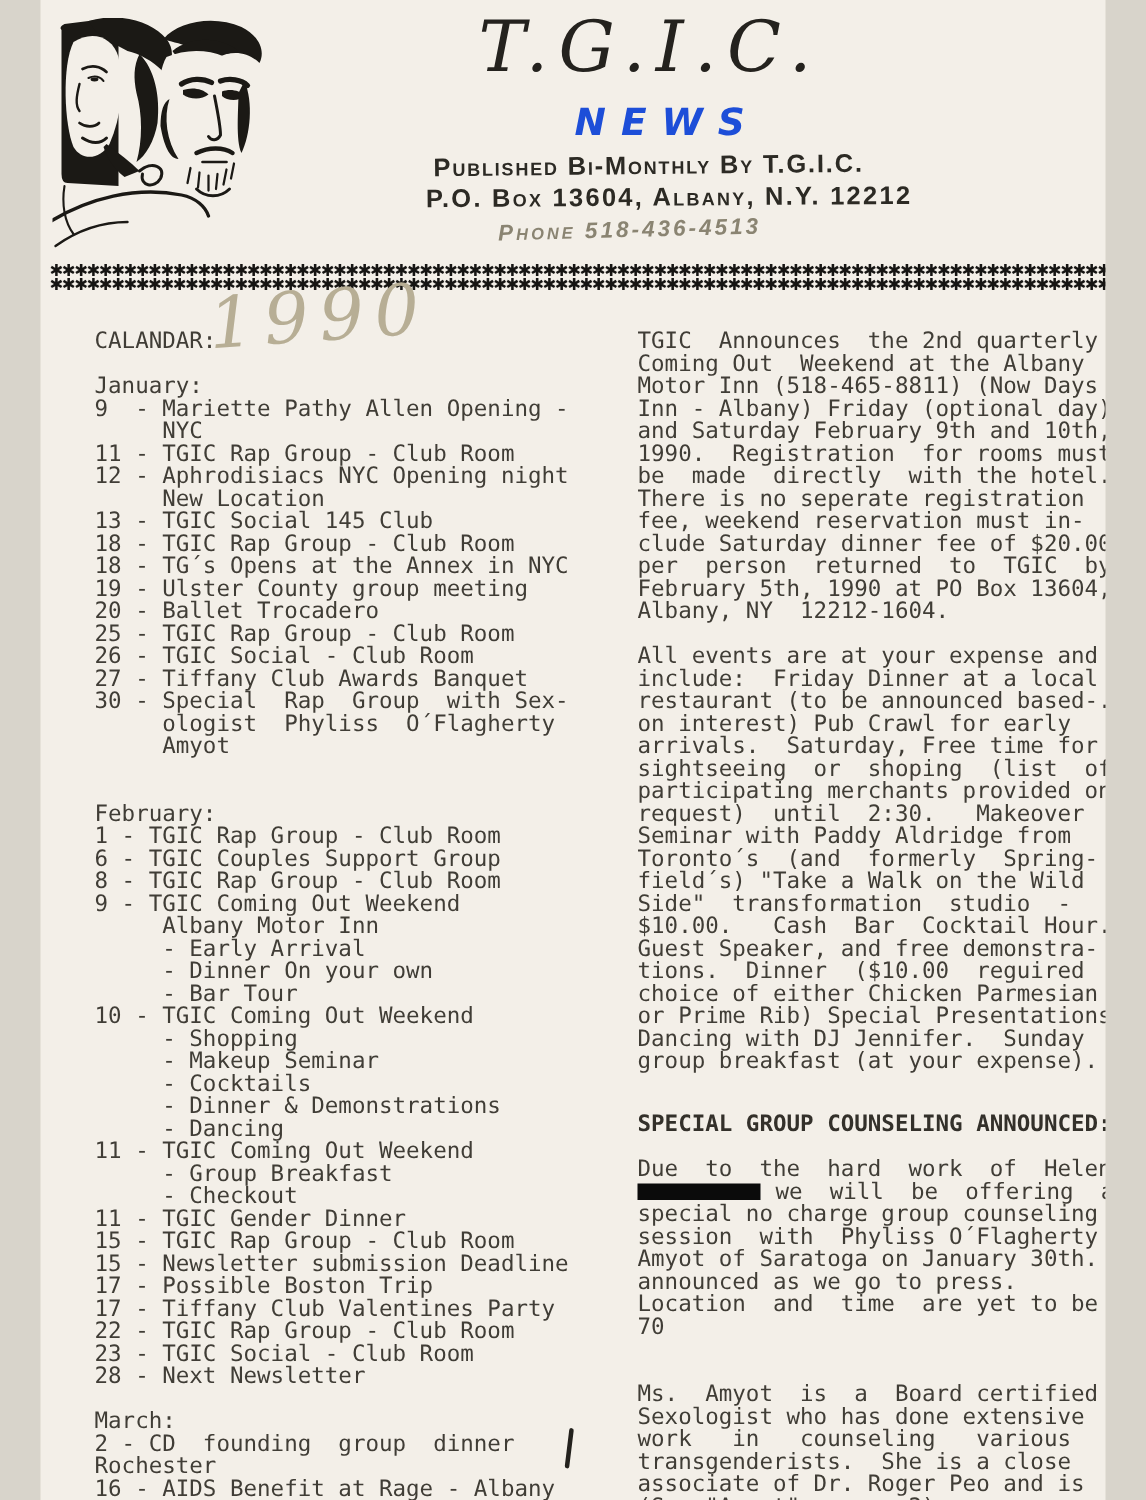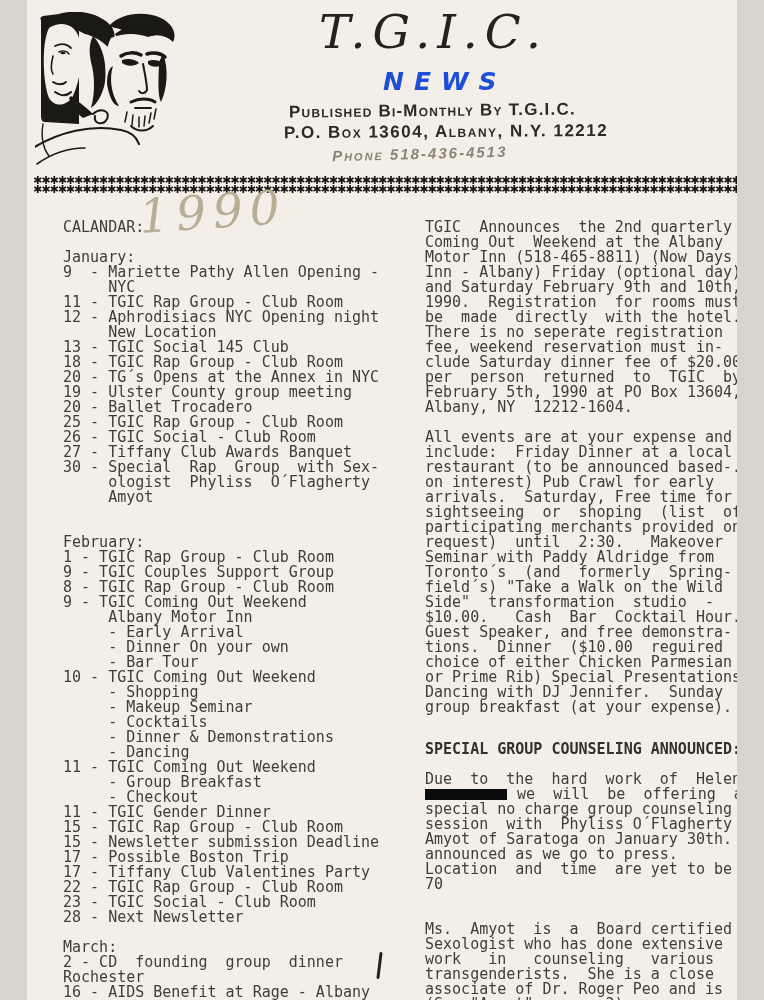--- a/index.html
+++ b/index.html
@@ -127,34 +127,34 @@
     <div>
         <div class="line">&nbsp;</div>
         <div class="line">January:</div>
         <div class="line">9  - Mariette Pathy Allen Opening -</div>
         <div class="line">     NYC</div>
         <div class="line">11 - TGIC Rap Group - Club Room</div>
         <div class="line">12 - Aphrodisiacs NYC Opening night</div>
         <div class="line">     New Location</div>
         <div class="line">13 - TGIC Social 145 Club</div>
         <div class="line">18 - TGIC Rap Group - Club Room</div>
-        <div class="line">20 - TG´s Opens at the Annex in NYC</div>
+        <div class="line">18 - TG´s Opens at the Annex in NYC</div>
         <div class="line">19 - Ulster County group meeting</div>
         <div class="line">20 - Ballet Trocadero</div>
         <div class="line">25 - TGIC Rap Group - Club Room</div>
         <div class="line">26 - TGIC Social - Club Room</div>
         <div class="line">27 - Tiffany Club Awards Banquet</div>
         <div class="line">30 - Special  Rap  Group  with Sex-</div>
         <div class="line">     ologist  Phyliss  O´Flagherty</div>
         <div class="line">     Amyot</div>
         <div class="line">&nbsp;</div>
         <div class="line">&nbsp;</div>
         <div class="line">February:</div>
         <div class="line">1 - TGIC Rap Group - Club Room</div>
-        <div class="line">9 - TGIC Couples Support Group</div>
+        <div class="line">6 - TGIC Couples Support Group</div>
         <div class="line">8 - TGIC Rap Group - Club Room</div>
         <div class="line">9 - TGIC Coming Out Weekend</div>
         <div class="line">     Albany Motor Inn</div>
         <div class="line">     - Early Arrival</div>
         <div class="line">     - Dinner On your own</div>
         <div class="line">     - Bar Tour</div>
         <div class="line">10 - TGIC Coming Out Weekend</div>
         <div class="line">     - Shopping</div>
         <div class="line">     - Makeup Seminar</div>
         <div class="line">     - Cocktails</div>

